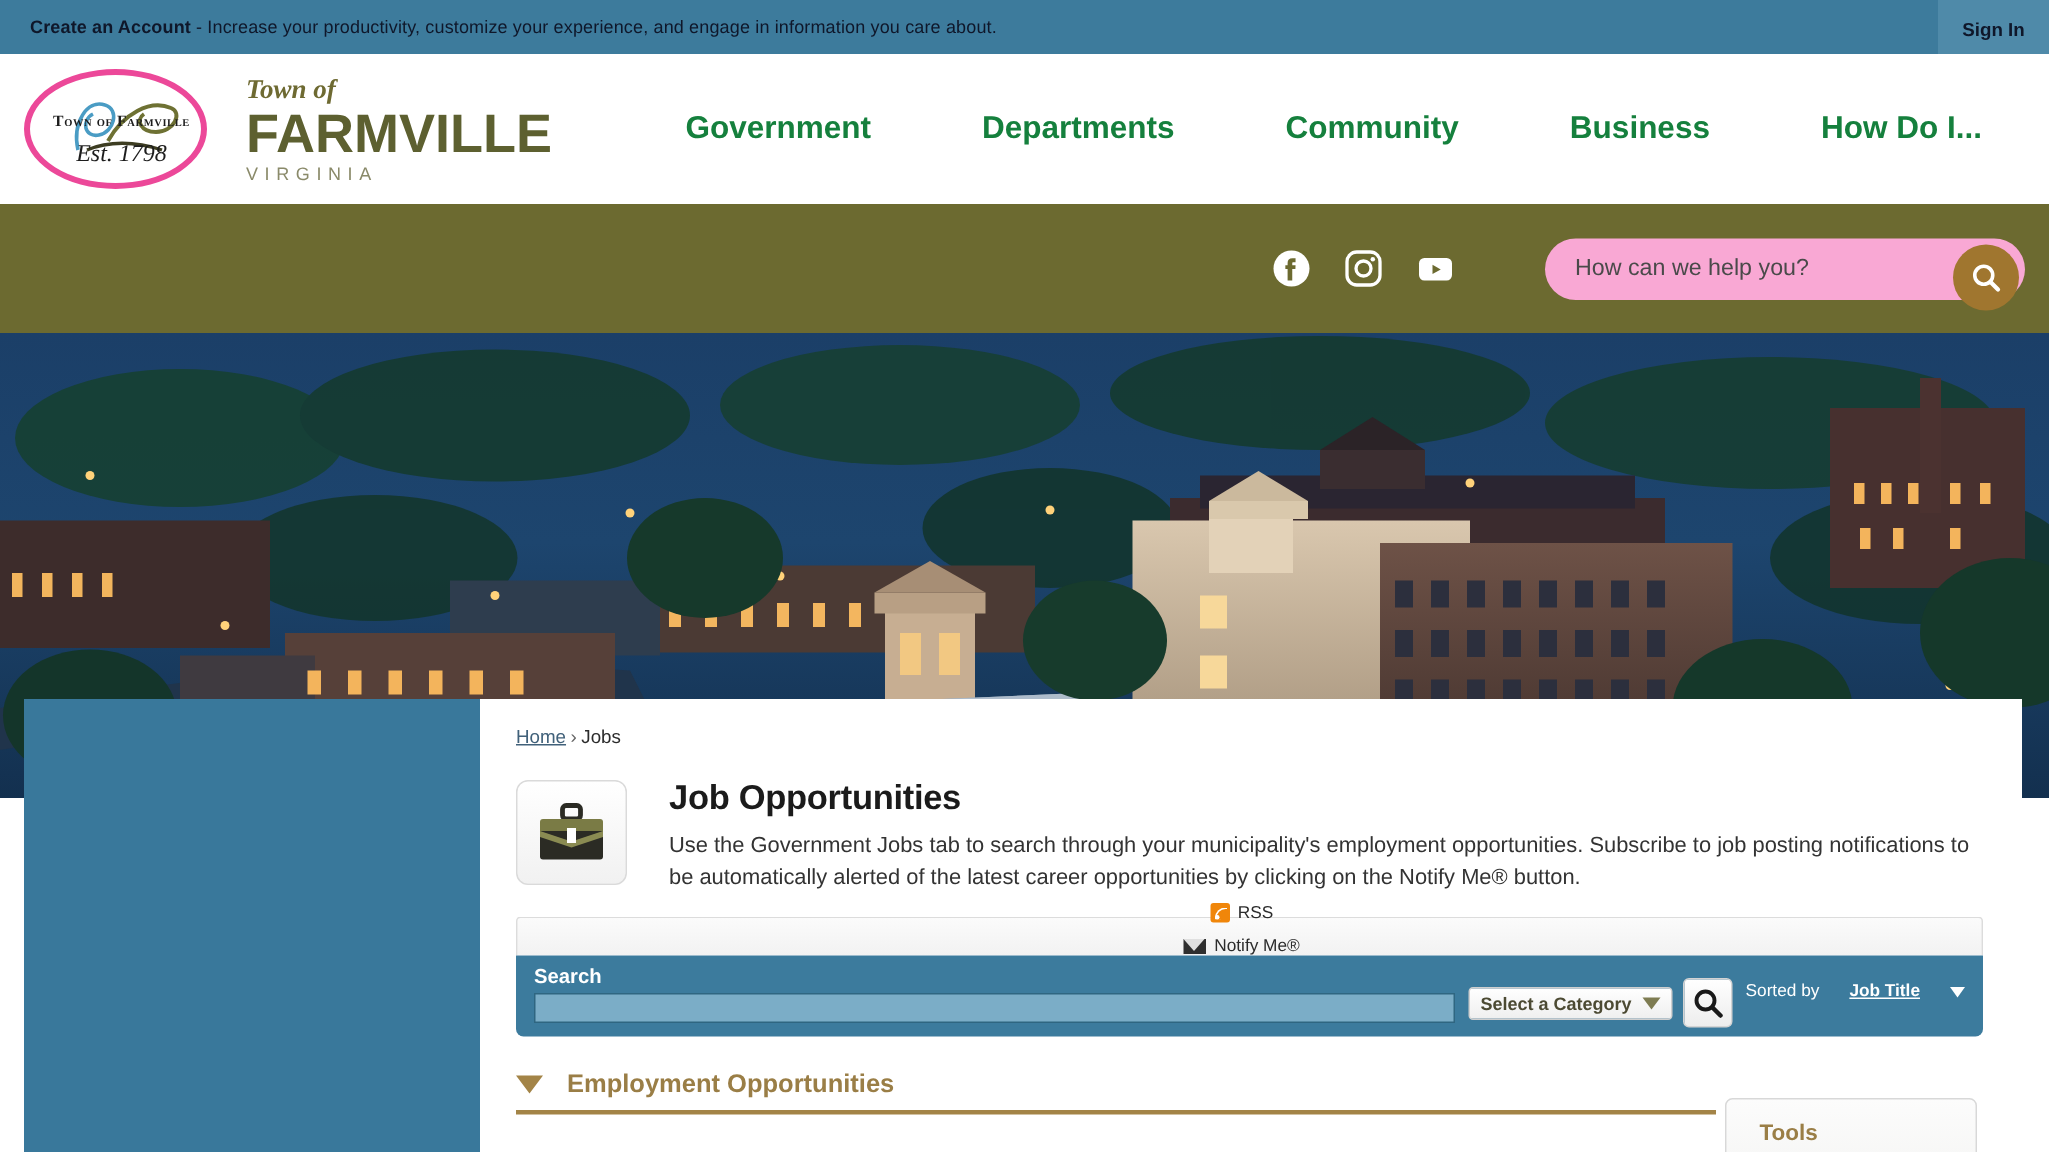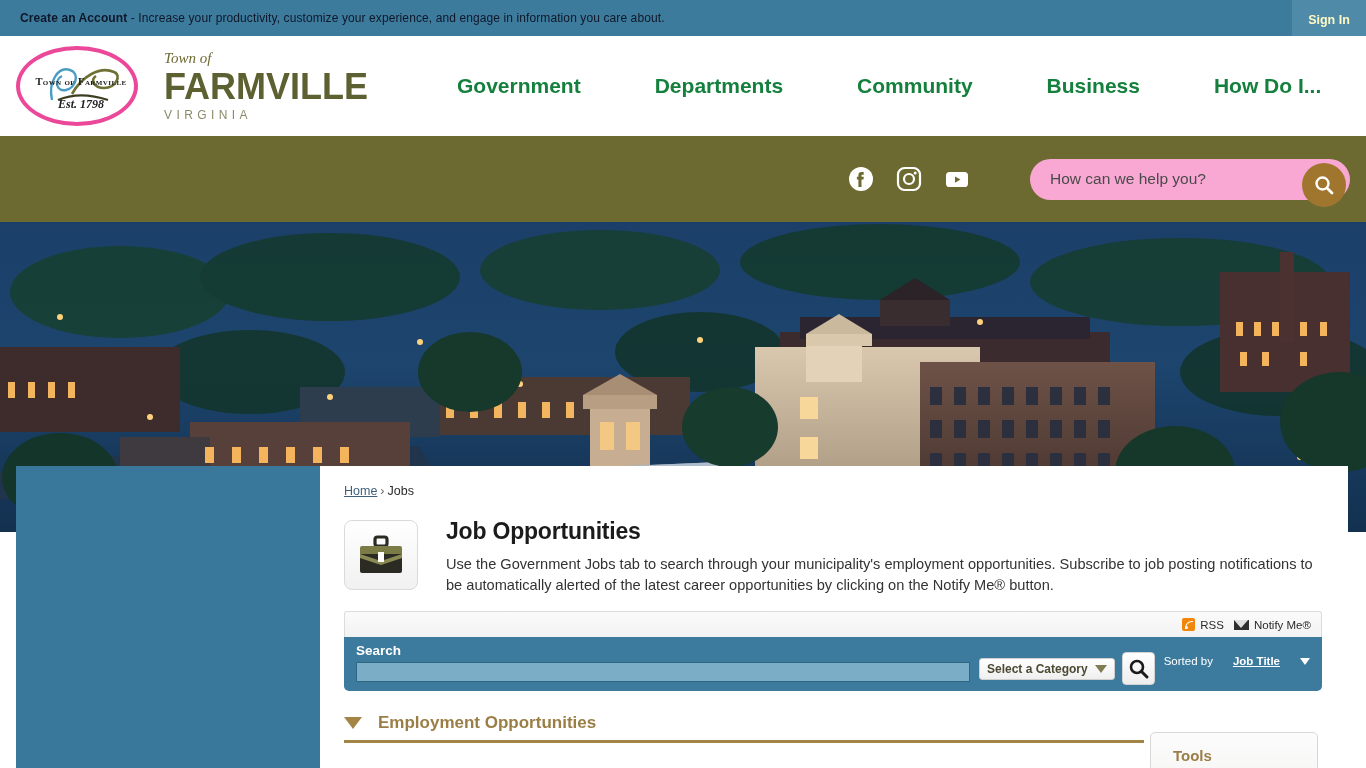--- a/index.html
+++ b/index.html
@@ -20,21 +20,21 @@
   .topbar-msg {
     margin-left: 20px;
     font-size: 12px; color: #0f172a;
     letter-spacing: .1px;
   }
   .topbar-msg b { font-weight: bold; }
   .signin-btn {
     position: absolute; right: 0; top: 0;
     width: 74px; height: 39px;
     background: #4f8aa9;
-    color: #fef9c3; font-size: 12.5px; font-weight: bold;
+    color: #0f172a; font-size: 12.5px; font-weight: bold;
     display: flex; align-items: center; justify-content: center;
     cursor: pointer;
   }
 
   
   .header {
     position: absolute; top: 36px; left: 0;
     width: 1366px; height: 100px;
     background: #ffffff;
     display: flex; align-items: center;
@@ -63,29 +63,29 @@
     font-family: "Liberation Serif", serif;
     font-size: 10.5px; font-weight: bold;
     color: #1d1d1d; letter-spacing: .4px;
     font-variant: small-caps;
     z-index: 3;
   }
   .seal-est {
     position: absolute; bottom: 10px; left: 0; width: 122px;
     text-align: center;
     font-family: "Liberation Serif", serif;
-    font-size: 12px; font-weight: bold; font-style: italic;
+    font-size: 16px; font-weight: normal; font-style: italic;
     color: #1d1d1d;
     z-index: 3;
   }
   .wordmark { margin-left: 26px; line-height: 1; }
   .wordmark .town {
     font-family: "Liberation Serif", serif;
     font-style: italic;
-    font-size: 15px; color: #6e6a32; margin-bottom: 2px;
+    font-size: 18px; color: #6e6a32; margin-bottom: 2px; font-weight: bold;
   }
   .wordmark .farmville {
     font-size: 36px; font-weight: bold; color: #5d6030;
     letter-spacing: 0px; line-height: 1.05;
   }
   .wordmark .virginia {
     font-size: 12px; color: #8a8a6a; letter-spacing: 4.4px;
     margin-top: 3px;
   }
   .mainnav {
@@ -176,21 +176,21 @@
   }
 
   
   .modbar {
     margin-top: 15px;
     width: 978px; height: 26px;
     background: linear-gradient(#fbfbfb, #f2f2f2);
     border: 1px solid #dcdcdc; border-bottom: 0;
     border-radius: 3px 3px 0 0;
     display: flex; align-items: center; justify-content: flex-end;
-    padding-right: 10px; gap: 10px;
+    padding-right: 10px; gap: 10px; flex-direction: column;
   }
   .modlink { display: flex; align-items: center; gap: 5px; font-size: 11.5px; color: #2b2b2b; cursor: pointer; }
   .rssicon { width: 13px; height: 13px; background: #f0860a; border-radius: 2px; position: relative; }
   .rssicon::before {
     content: ""; position: absolute; left: 2.5px; bottom: 2.5px;
     width: 3px; height: 3px; border-radius: 50%; background: #ffffff;
   }
   .rssicon::after {
     content: ""; position: absolute; left: 2.5px; bottom: 2.5px;
     width: 7px; height: 7px;

